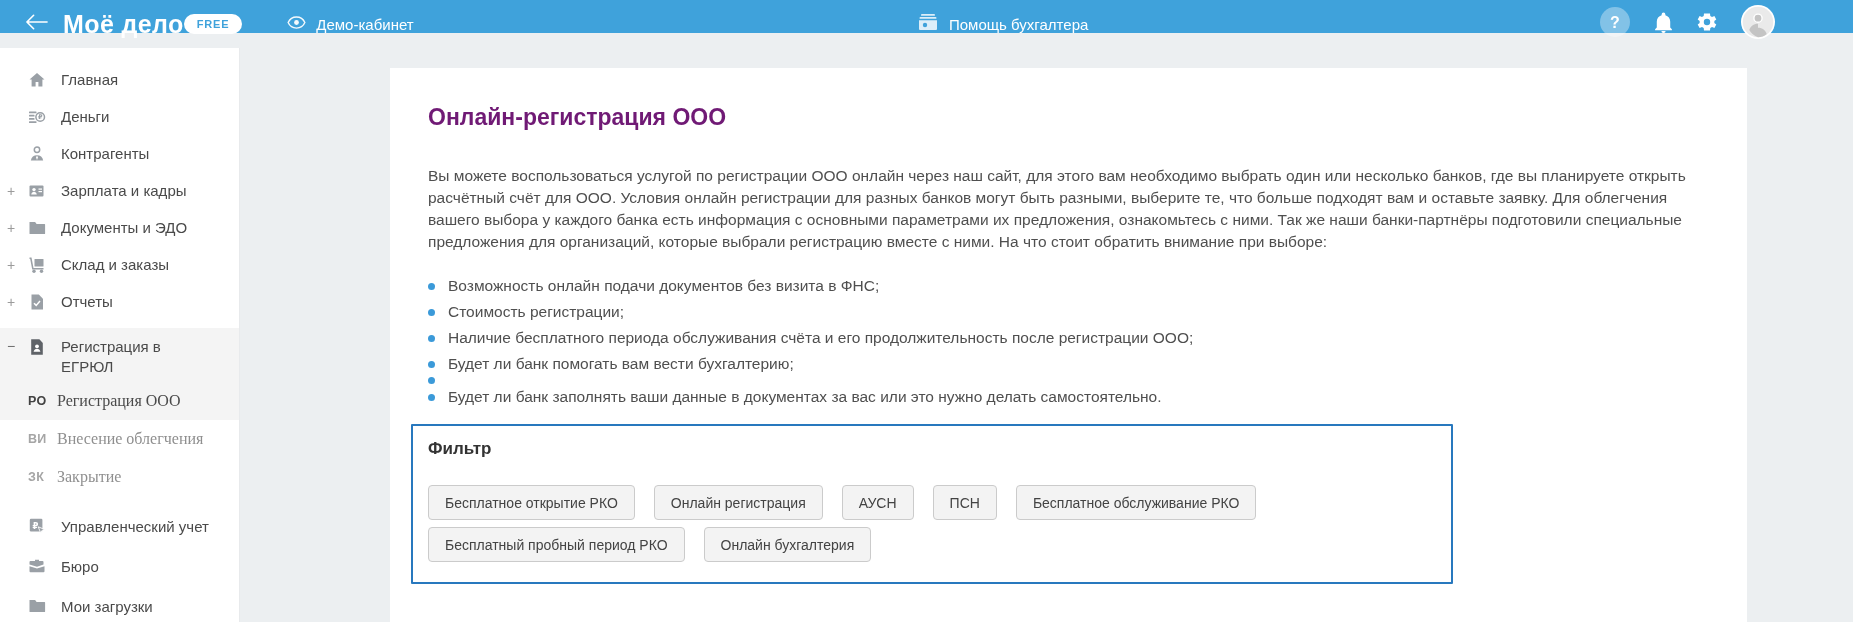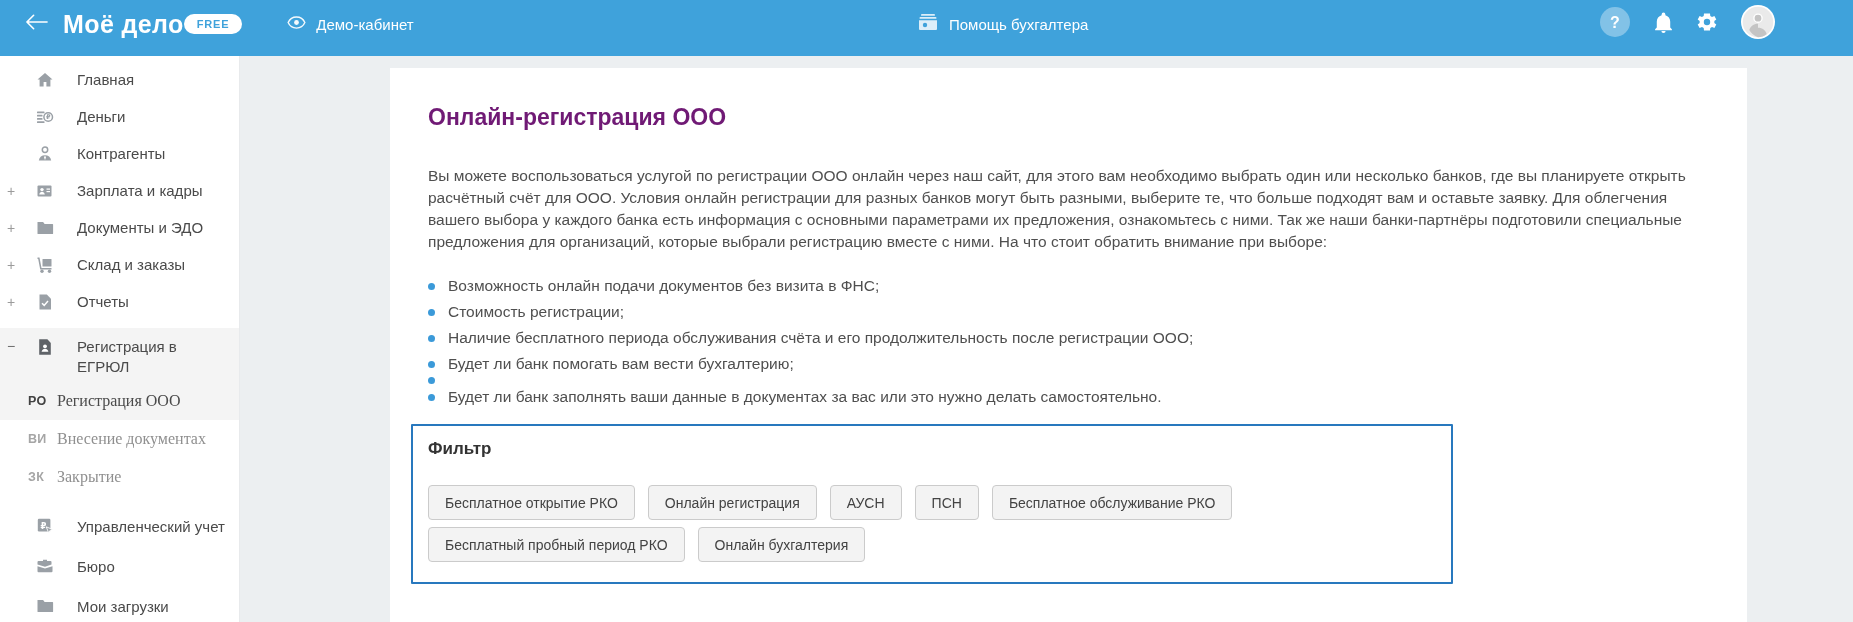--- a/index.html
+++ b/index.html
@@ -6,21 +6,21 @@
   html,body { margin:0; padding:0; }
   body {
     width:1853px; height:622px; overflow:hidden;
     font-family:"Liberation Sans","DejaVu Sans",sans-serif;
     background:#ECEFF1; color:#4A4A4A;
   }
   .app { position:relative; width:1853px; height:622px; overflow:hidden; }
 
   
   .header {
-    position:absolute; top:0; left:0; width:1853px; height:56px;
+    position:absolute; top:0; left:0; width:1853px; height:33px;
     background:#3FA2DB; color:#fff; z-index:20;
   }
   .hdr-left { position:absolute; left:25px; top:0; height:48px; display:flex; align-items:center; }
   .back-btn { display:flex; align-items:center; cursor:pointer; }
   .logo { margin-left:15px; font-size:25px; font-weight:bold; letter-spacing:.4px; }
   .free-badge {
     margin-left:0; background:#fff; color:#3FA2DB; font-size:11px; font-weight:bold;
     padding:4px 13px; border-radius:11px; letter-spacing:.8px;
   }
   .demo { display:flex; align-items:center; margin-left:45px; cursor:pointer; }
@@ -30,21 +30,21 @@
   .hdr-right { position:absolute; right:78px; top:0; height:48px; display:flex; align-items:center; }
   .hdr-ic { display:flex; align-items:center; justify-content:center; cursor:pointer; }
   .hdr-ic + .hdr-ic { margin-left:24px; }
 
   
   .sidebar {
     position:absolute; top:48px; left:0; width:240px; height:574px;
     background:#fff; border-right:1px solid #E8EAEC;
   }
   .nav-list { padding-top:13px; }
-  .nav-item { display:flex; align-items:center; height:37px; padding-left:7px; cursor:pointer;gap:8px; }
+  .nav-item { display:flex; align-items:center; height:37px; padding-left:7px; cursor:pointer; }
   .plus { width:14px; font-size:14px; color:#9B9B9B; flex:none; }
   .nav-icon { width:18px; height:18px; margin-left:7px; color:#9AA0A6; flex:none; display:flex; }
   .nav-icon svg { display:block; }
   .nav-label { margin-left:15px; font-size:15px; color:#4A4A4A; }
 
   .egrul-group { margin-top:8px; }
   .group-head { height:auto; align-items:flex-start; padding-top:9px; padding-bottom:5px; background:#F4F4F4; }
   .group-head .plus { margin-top:1px; color:#6B6B6B; }
   .group-head .nav-icon { margin-top:1px; color:#5F6368; }
   .group-label { width:122px; line-height:20px; }
@@ -68,21 +68,21 @@
   p.intro { margin:34px 38px 0; font-size:15.5px; line-height:22px; color:#4F4F4F; }
   ul.bullets { margin:20px 38px 0; padding:0; list-style:none; }
   ul.bullets li { display:flex; align-items:center; line-height:26px; font-size:15.5px; color:#4F4F4F; }
   .dot { width:7px; height:7px; border-radius:50%; background:#3B9AD9; margin-right:13px; flex:none; }
 
   .filter-box {
     margin:14px 0 0 21px; width:1042px; height:160px;
     border:2px solid #2878BE; border-radius:1px; padding:13px 15px;
   }
   .filter-box h2 { margin:0; font-size:17px; line-height:20px; color:#333; font-weight:bold; }
-  .filter-options { margin-top:26px; display:flex; flex-wrap:wrap; gap:7px 13px; }
+  .filter-options { margin-top:26px; display:flex; flex-wrap:wrap; gap:7px 19px; }
   .filter-btn {
     height:35px; padding:0 16px; font-size:14px; color:#434343;
     background:#F3F3F3; border:1px solid #CBCBCB; border-radius:4px;
     font-family:inherit; cursor:pointer; white-space:nowrap;
   }
 </style>
 </head>
 <body>
 
 <div class="app">
@@ -244,21 +244,21 @@
         <span class="nav-label group-label">Регистрация в ЕГРЮЛ</span>
       </div>
 
         <div class="subitem active">
           <span class="prefix">РО</span>
           <span class="sublabel">Регистрация ООО</span>
         </div>
 
         <div class="subitem">
           <span class="prefix">ВИ</span>
-          <span class="sublabel">Внесение документах</span>
+          <span class="sublabel">Внесение облегчения</span>
         </div>
 
         <div class="subitem">
           <span class="prefix">ЗК</span>
           <span class="sublabel">Закрытие</span>
         </div>
 
     </div>
 
     <div class="nav-list bottom">

